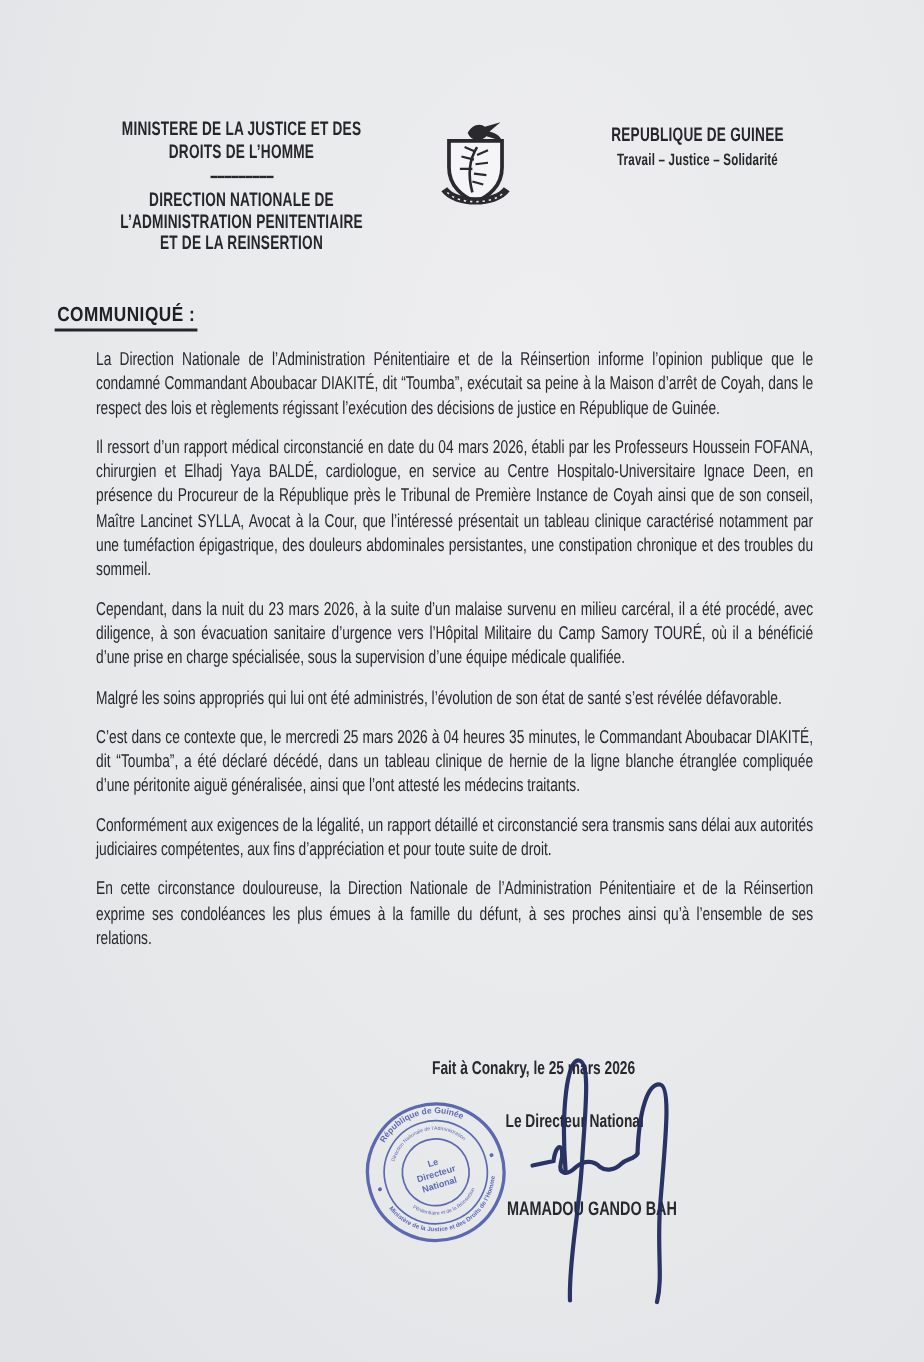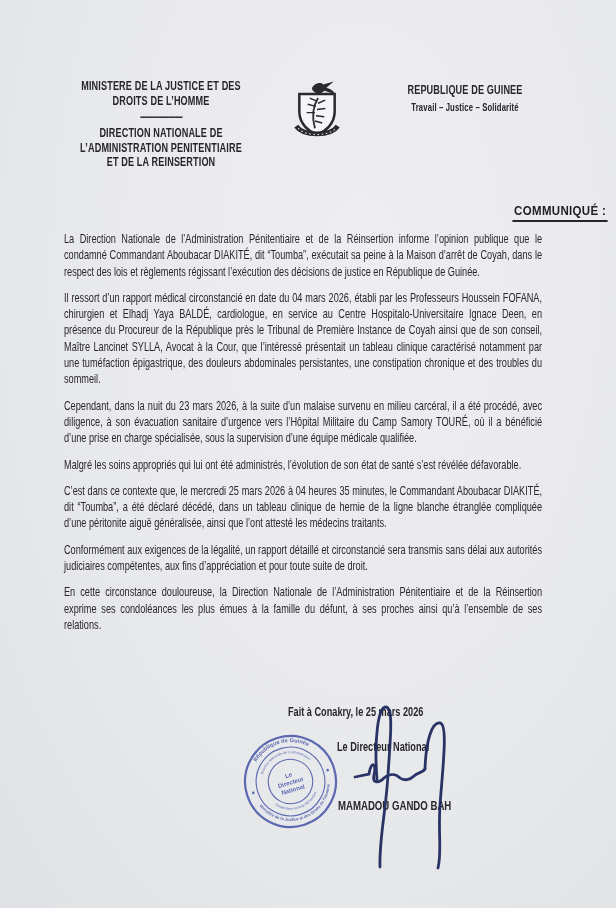--- a/index.html
+++ b/index.html
@@ -26,21 +26,21 @@
     font-size:13px;
     line-height:14.5px;
     letter-spacing:.2px;
     color:#26262a;
   }
   .hdr-left{left:1px;top:79px;width:320px;}
   .hdr-right{left:345px;top:83px;width:240px;}
   .hdr-right .motto{font-size:11px;margin-top:2px;}
   .hdr-sep{font-weight:bold;letter-spacing:-1px;line-height:13px;margin:2px 0 3px 0;}
   .emblem{position:absolute;left:291px;top:80px;width:52px;height:58px;}
-  .title-wrap{position:absolute;left:0;top:201px;width:616px;padding-left:28px;box-sizing:border-box;text-align:right;}
+  .title-wrap{position:absolute;left:0;top:201px;width:616px;padding-left:28px;box-sizing:border-box;text-align:left;}
   .title{
     display:inline-block;
     transform:scaleX(0.85);transform-origin:50% 0;
     font-weight:bold;font-size:13.5px;letter-spacing:.4px;
     border-bottom:2px solid #26262a;padding:0 2px 2px 2px;
     color:#202024;
   }
   .body-text{
     position:absolute;left:64px;top:231px;width:646px;
     font-size:12.4px;line-height:16.3px;

